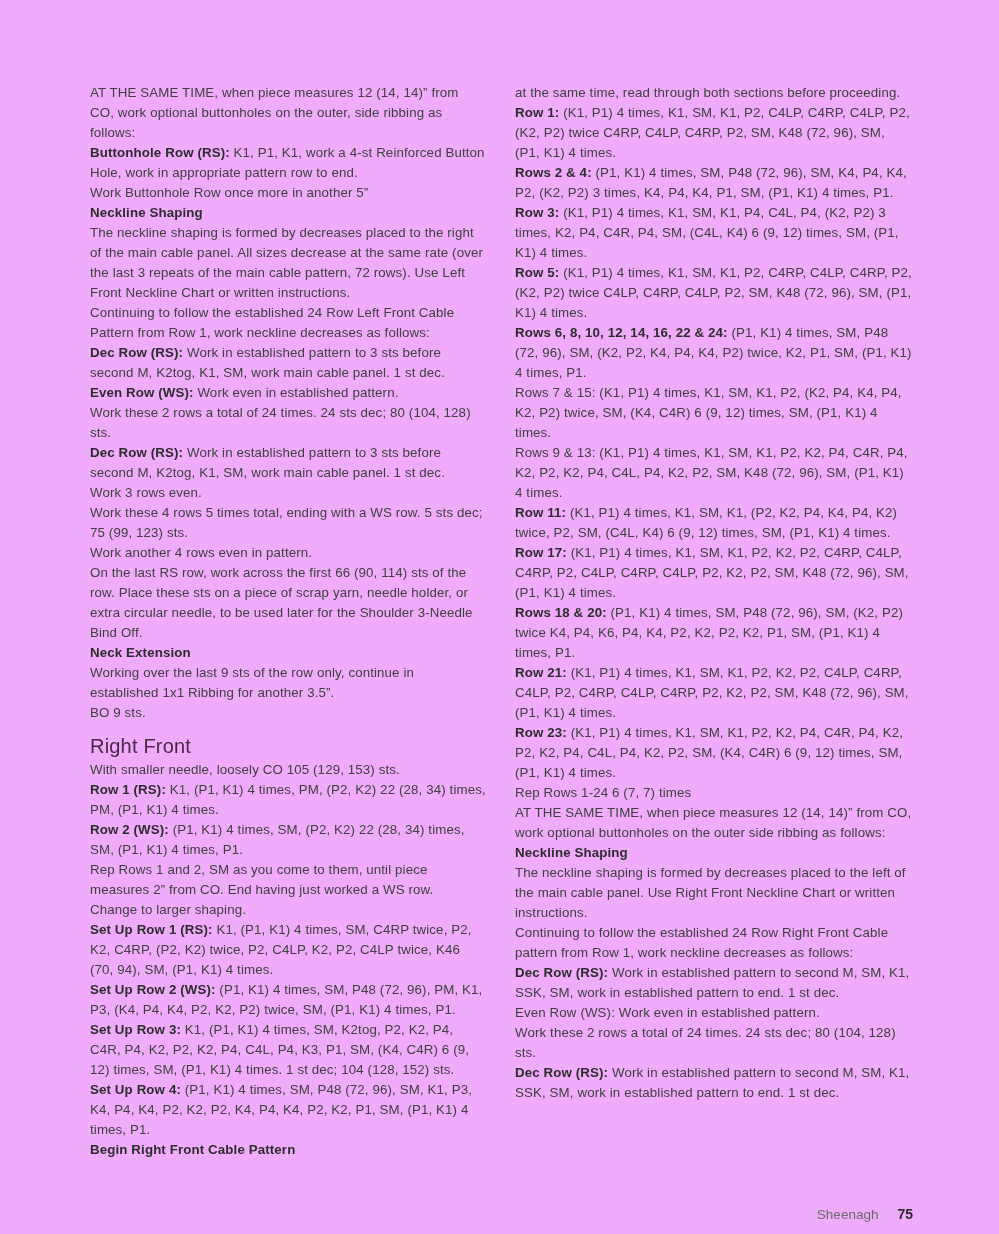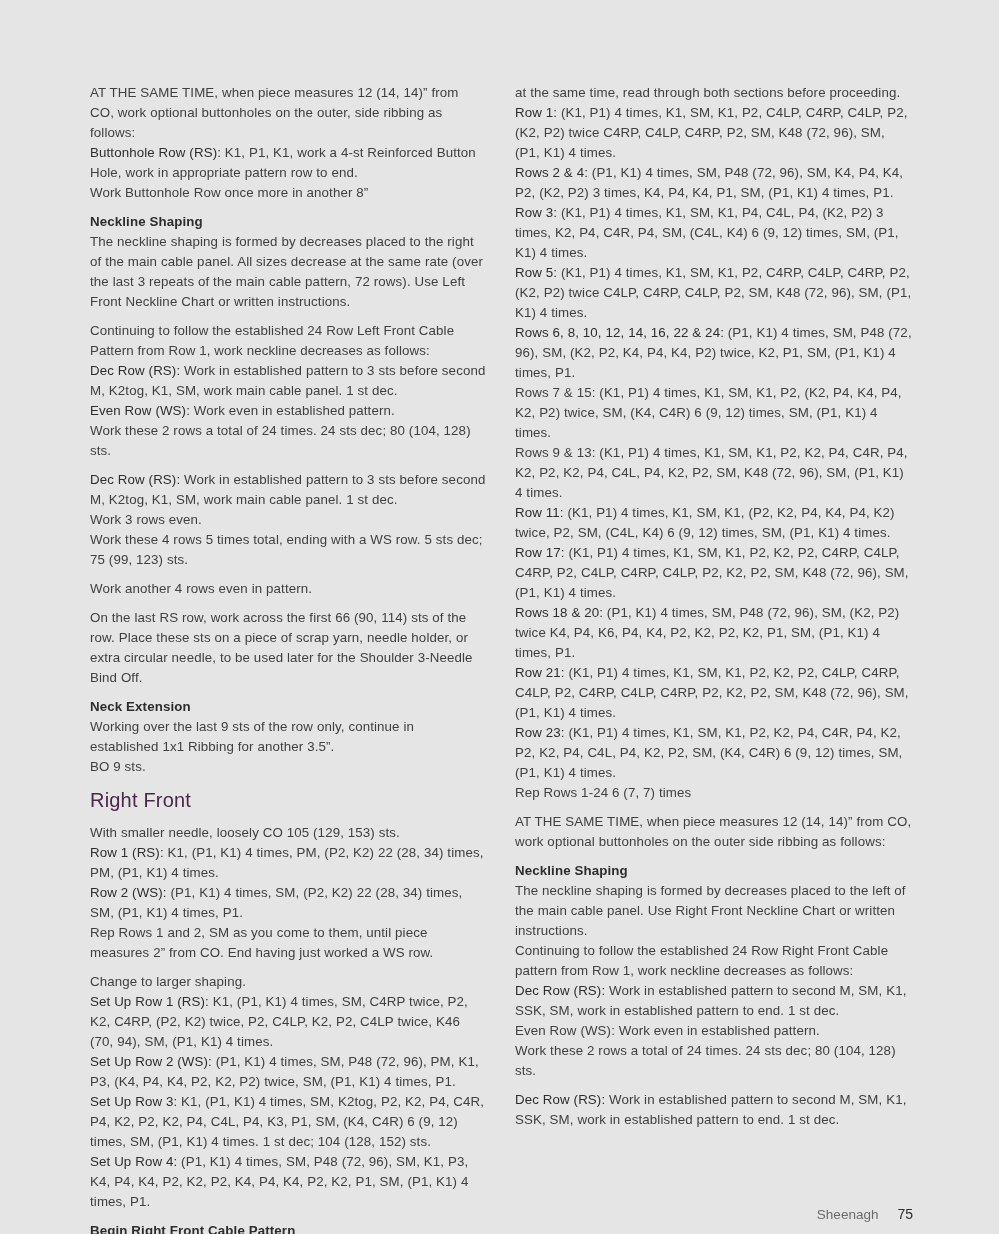--- a/index.html
+++ b/index.html
@@ -1,48 +1,48 @@
 <!DOCTYPE html>
 <html><head>
 <meta charset="utf-8">
 <style>
   html,body{margin:0;padding:0;}
   body{
     width:999px;height:1234px;position:relative;background:#ffffff;
     font-family:"Liberation Sans","DejaVu Sans",sans-serif;
     -webkit-font-smoothing:antialiased;
   }
-  .page{position:absolute;inset:0;background:#e5e5e5;}
+  .page{position:absolute;inset:0;background:#f0abfc;}
   .col{position:absolute;top:83px;font-size:13.3px;line-height:20px;color:#404040;letter-spacing:0.12px;}
   .col-left{left:90px;width:396px;}
   .col-right{left:515px;width:398px;}
   .col p{margin:0;}
-  .col p.gap{margin-top:9px;}
-  .col strong{font-weight:400;color:#2d2d2d;}
+  .col p.gap{}
+  .col strong{font-weight:700;color:#2d2d2d;}
   .col p.h{font-weight:700;color:#2d2d2d;}
   .col p.title{
     font-size:20px;line-height:25px;font-weight:400;
     color:#4a2847;letter-spacing:0.2px;
-    margin-top:11px;margin-bottom:10px;
+    margin-top:11px;margin-bottom:1px;
   }
   .footer{
     position:absolute;top:1205px;right:86px;
     font-size:13.5px;line-height:18px;color:#6b6b6b;
     display:flex;align-items:baseline;
   }
-  .footer .pagenum{font-weight:400;color:#2d2d2d;font-size:14px;margin-left:19px;}
+  .footer .pagenum{font-weight:700;color:#2d2d2d;font-size:14px;margin-left:19px;}
 </style>
 </head>
 <body>
 
 <div class="page">
   <div class="col col-left">
       <p class="p"><span>AT THE SAME TIME, when piece measures 12 (14, 14)” from CO, work optional buttonholes on the outer, side ribbing as follows:</span></p>
       <p class="p"><strong>Buttonhole Row (RS):</strong><span> K1, P1, K1, work a 4-st Reinforced Button Hole, work in appropriate pattern row to end.</span></p>
-      <p class="p"><span>Work Buttonhole Row once more in another 8”</span></p>
+      <p class="p"><span>Work Buttonhole Row once more in another 5”</span></p>
       <p class="h gap"><span>Neckline Shaping</span></p>
       <p class="p"><span>The neckline shaping is formed by decreases placed to the right of the main cable panel. All sizes decrease at the same rate (over the last 3 repeats of the main cable pattern, 72 rows). Use Left Front Neckline Chart or written instructions.</span></p>
       <p class="p gap"><span>Continuing to follow the established 24 Row Left Front Cable Pattern from Row 1, work neckline decreases as follows:</span></p>
       <p class="p"><strong>Dec Row (RS):</strong><span> Work in established pattern to 3 sts before second M, K2tog, K1, SM, work main cable panel. 1 st dec.</span></p>
       <p class="p"><strong>Even Row (WS):</strong><span> Work even in established pattern.</span></p>
       <p class="p"><span>Work these 2 rows a total of 24 times. 24 sts dec; 80 (104, 128) sts.</span></p>
       <p class="p gap"><strong>Dec Row (RS):</strong><span> Work in established pattern to 3 sts before second M, K2tog, K1, SM, work main cable panel. 1 st dec.</span></p>
       <p class="p"><span>Work 3 rows even.</span></p>
       <p class="p"><span>Work these 4 rows 5 times total, ending with a WS row. 5 sts dec; 75 (99, 123) sts.</span></p>
       <p class="p gap"><span>Work another 4 rows even in pattern.</span></p>

